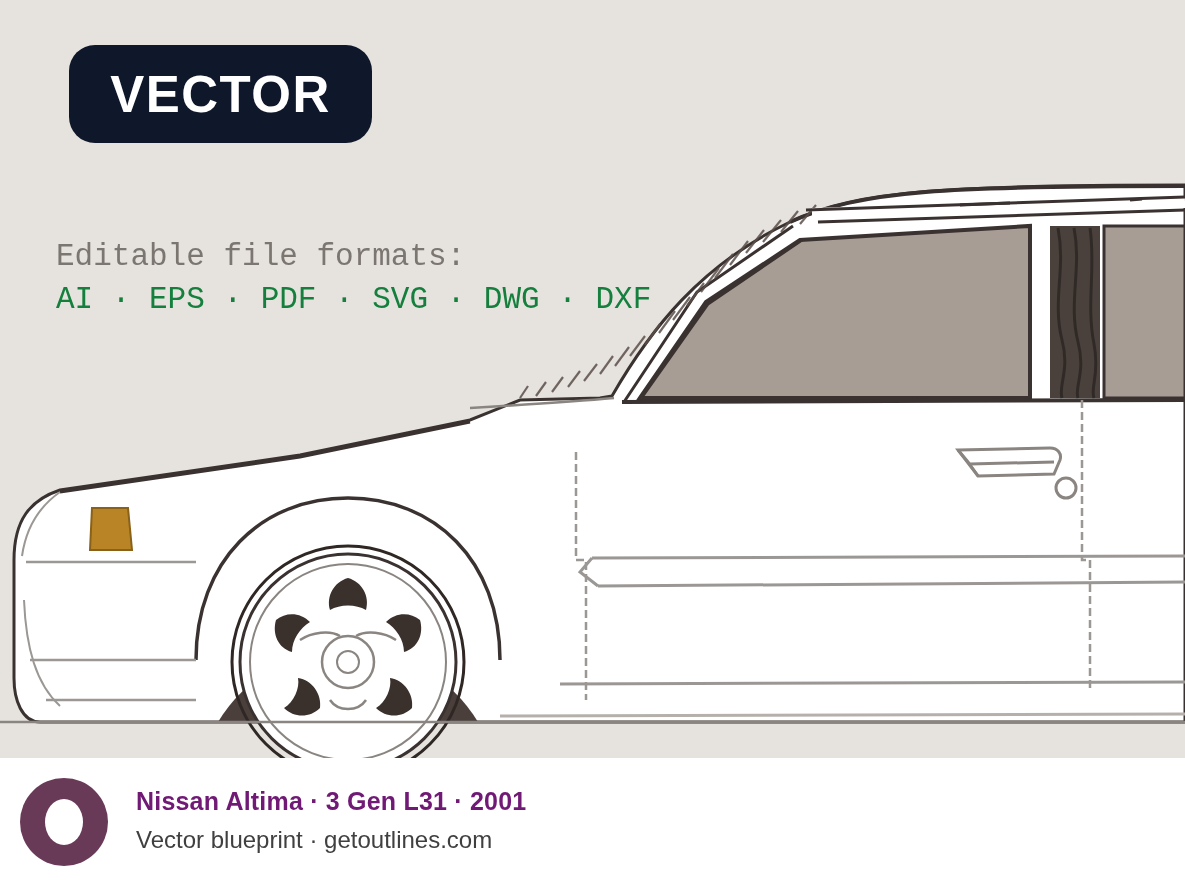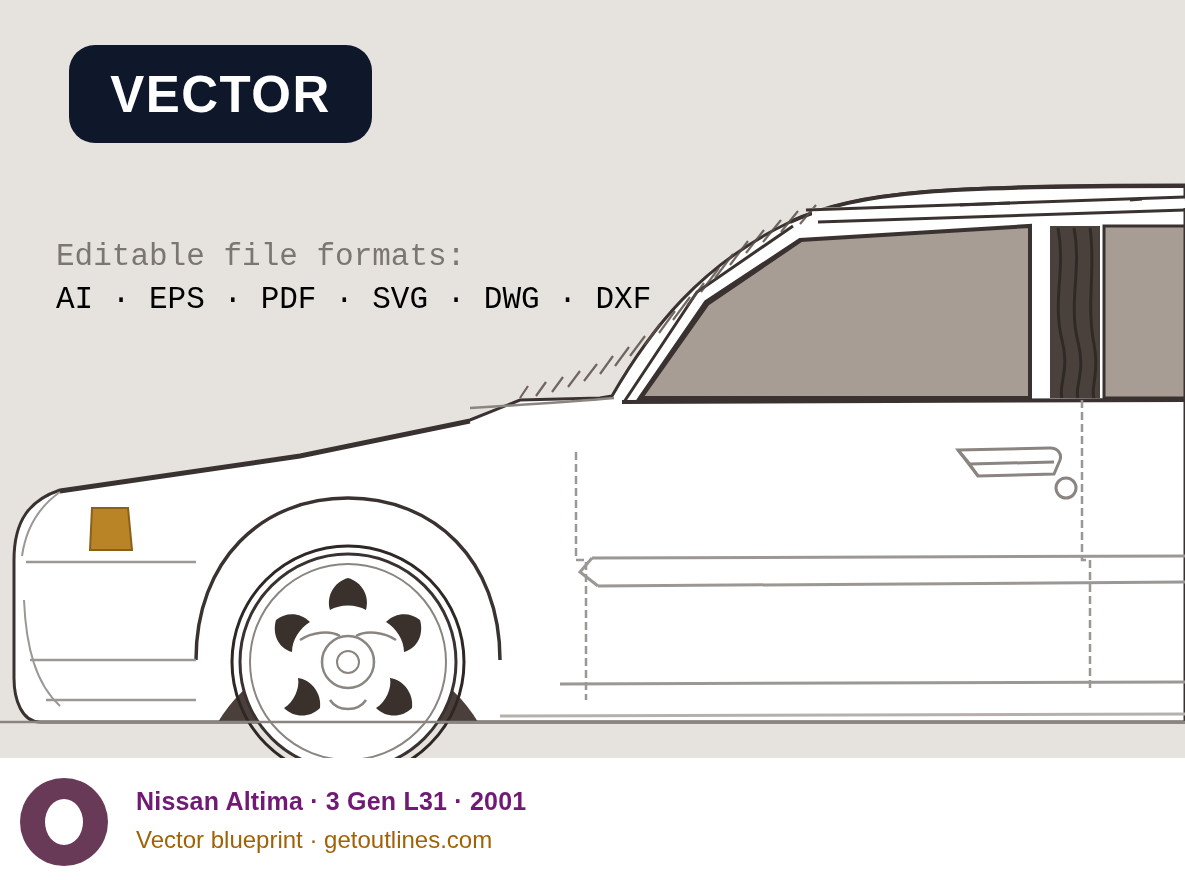--- a/index.html
+++ b/index.html
@@ -79,21 +79,21 @@
   }
   #formats-block .formats-label {
     font-size: 31px;
     line-height: 43px;
     color: #7c7671;
     white-space: nowrap;
   }
   #formats-block .formats-list {
     font-size: 31px;
     line-height: 43px;
-    color: #000000;
+    color: #15803d;
     white-space: nowrap;
   }
 
   
   #footer {
     position: absolute;
     left: 0;
     top: 758px;
     width: 1185px;
     height: 122px;
@@ -127,21 +127,21 @@
   #footer-title {
     font-size: 25px;
     font-weight: bold;
     color: #701a75;
     line-height: 34px;
     letter-spacing: 0.2px;
     white-space: nowrap;
   }
   #footer-subtitle {
     font-size: 24px;
-    color: #a16207;
+    color: #404040;
     line-height: 34px;
     margin-top: 5px;
     white-space: nowrap;
   }
 </style>
 </head>
 <body>
 
 <div id="page">
 

